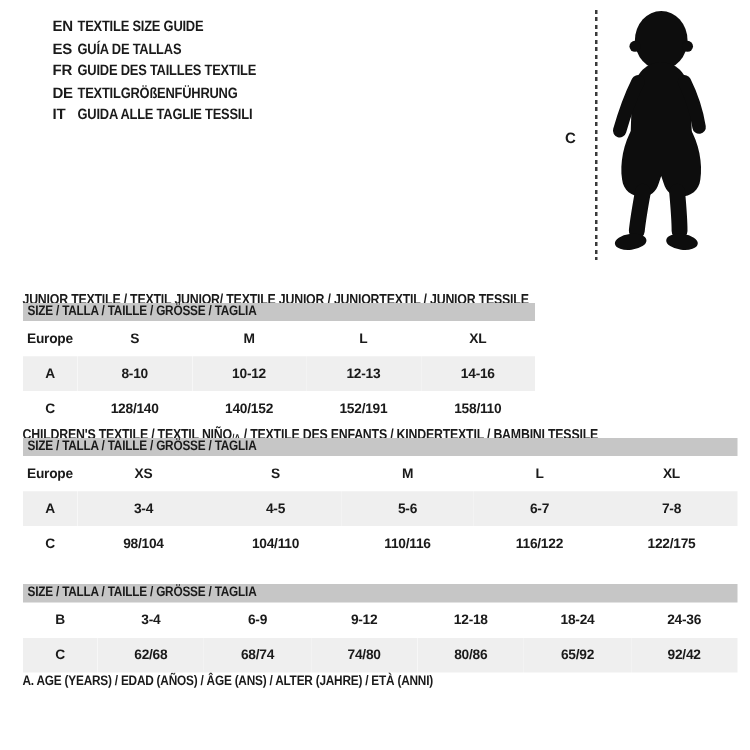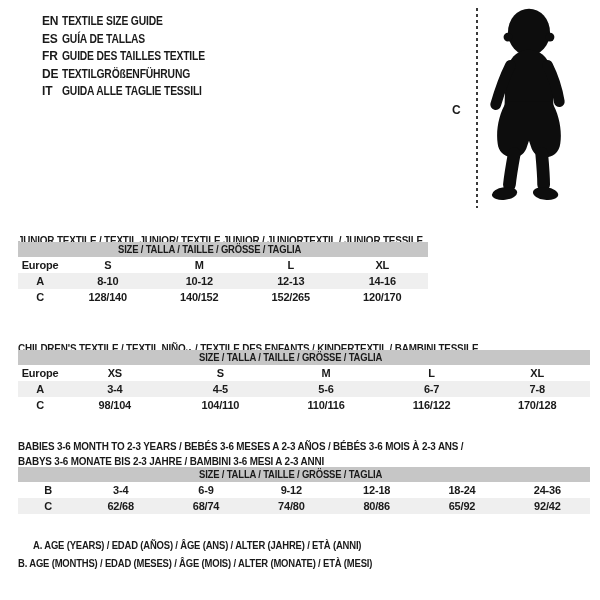--- a/index.html
+++ b/index.html
@@ -27,36 +27,36 @@
   .measure-label { position:absolute; left:12px; top:103px; font-size:12px; }
   .baby-svg { position:absolute; left:44px; top:6px; }
 
   
   .sec-title { position:absolute; left:18px; font-size:11.5px; line-height:15px;margin-top:17px; }
   .sub { font-size:8px; vertical-align:-2px; letter-spacing:0; }
 
   
   table.size-table { position:absolute; border-collapse:collapse; table-layout:fixed; }
   table.size-table td {
-    height:16px; line-height:16px; font-size:11px; font-weight:700;
+    height:28px; line-height:16px; font-size:11px; font-weight:700;
     text-align:center; padding:0; overflow:hidden; white-space:nowrap;
   }
   td.lbl { text-align:left; padding-left:2px; }
   tr.bar-row td {
-    background:#c6c6c6; height:15px; line-height:15px; text-align:center; padding-left:4px;
+    background:#c6c6c6; height:15px; line-height:15px; text-align:left; padding-left:4px;
   }
   tr.stripe td { background:#efefef; }
   .t1 { left:18px; top:242px; width:410px; }
   .t2 { left:18px; top:350px; width:572px; }
   .t3 { left:18px; top:467px; width:572px; }
   .t1 col.c-label, .t2 col.c-label { width:44px; }
   .t3 col.c-label { width:60px; }
 
   
-  .footnotes { position:absolute; left:18px; top:536px;text-align:center; }
+  .footnotes { position:absolute; left:18px; top:536px; }
   .footnote { height:18px; line-height:18px; font-size:11px; }
 </style>
 </head>
 <body>
 
 <div id="page">
 
   <div class="lang-block">
     <div class="lang-row">
       <span class="lang-code">EN</span>
@@ -126,22 +126,22 @@
       <td class="lbl">A</td>
       <td>8-10</td>
       <td>10-12</td>
       <td>12-13</td>
       <td>14-16</td>
     </tr>
     <tr>
       <td class="lbl">C</td>
       <td>128/140</td>
       <td>140/152</td>
-      <td>152/265</td>
-      <td>120/170</td>
+      <td>152/191</td>
+      <td>158/110</td>
     </tr>
   </tbody>
     </table>
 
   <div class="sec-title" style="top:324px;">
     <span class="cond"><span>CHILDREN'S TEXTILE / TEXTIL NIÑO</span><span class="sub">/A</span><span> / TEXTILE DES ENFANTS / KINDERTEXTIL / BAMBINI TESSILE</span></span>
   </div>
   <table class="size-table t2">
     <colgroup>
         <col class="c-label">
@@ -170,29 +170,25 @@
       <td>5-6</td>
       <td>6-7</td>
       <td>7-8</td>
     </tr>
     <tr>
       <td class="lbl">C</td>
       <td>98/104</td>
       <td>104/110</td>
       <td>110/116</td>
       <td>116/122</td>
-      <td>170/128</td>
+      <td>122/175</td>
     </tr>
   </tbody>
     </table>
 
-  <div class="sec-title" style="top:422px;">
-    <div><span class="cond">BABIES 3-6 MONTH TO 2-3 YEARS / BEBÉS 3-6 MESES A 2-3 AÑOS / BÉBÉS 3-6 MOIS À 2-3 ANS /</span></div>
-    <div><span class="cond">BABYS 3-6 MONATE BIS 2-3 JAHRE / BAMBINI 3-6 MESI A 2-3 ANNI</span></div>
-  </div>
   <table class="size-table t3">
     <colgroup>
         <col class="c-label">
         <col>
         <col>
         <col>
         <col>
         <col>
         <col>
       </colgroup>
@@ -216,16 +212,15 @@
       <td>74/80</td>
       <td>80/86</td>
       <td>65/92</td>
       <td>92/42</td>
     </tr>
   </tbody>
     </table>
 
   <div class="footnotes">
     <div class="footnote"><span class="cond">A. AGE (YEARS) / EDAD (AÑOS) / ÂGE (ANS) / ALTER (JAHRE) / ETÀ (ANNI)</span></div>
-    <div class="footnote"><span class="cond">B. AGE (MONTHS) / EDAD (MESES) / ÂGE (MOIS) / ALTER (MONATE) / ETÀ (MESI)</span></div>
   </div>
 
 </div>
 
 </body></html>

